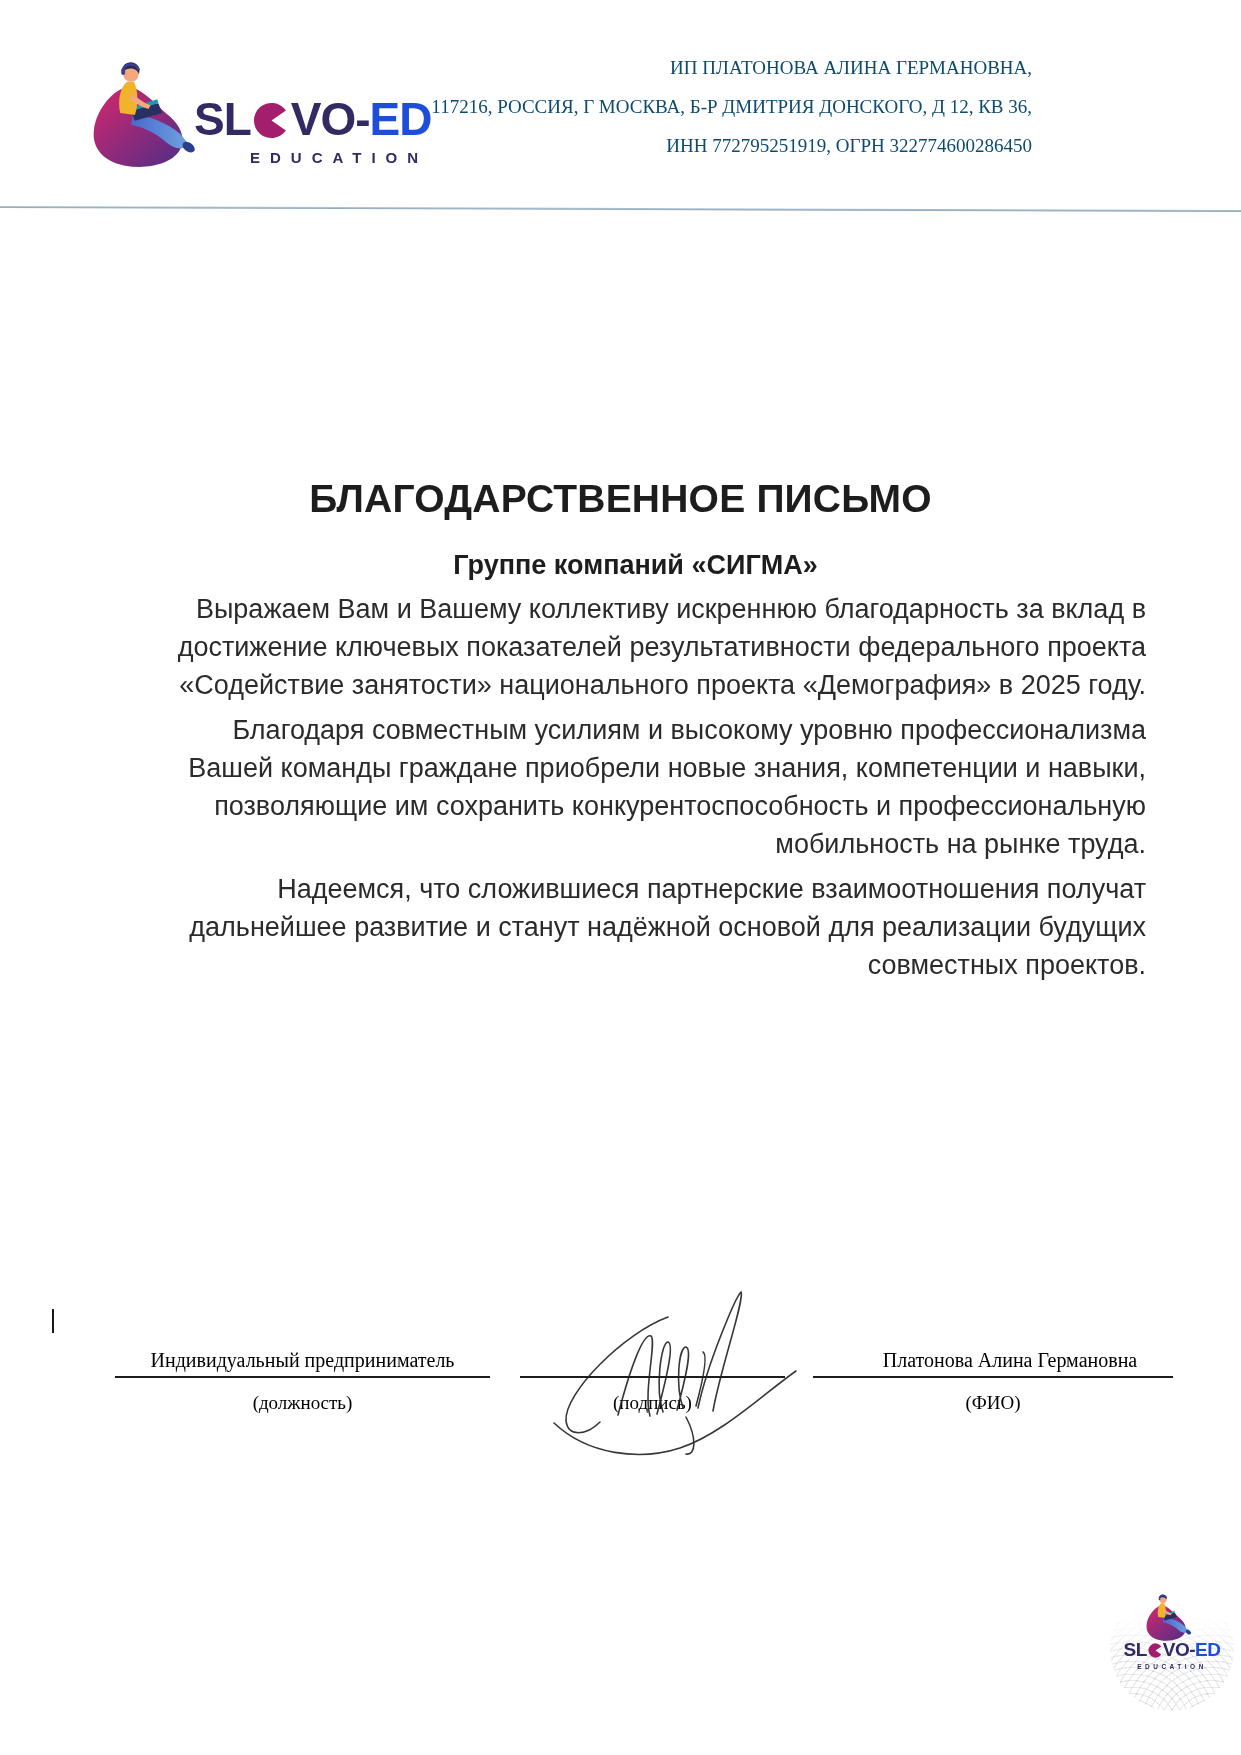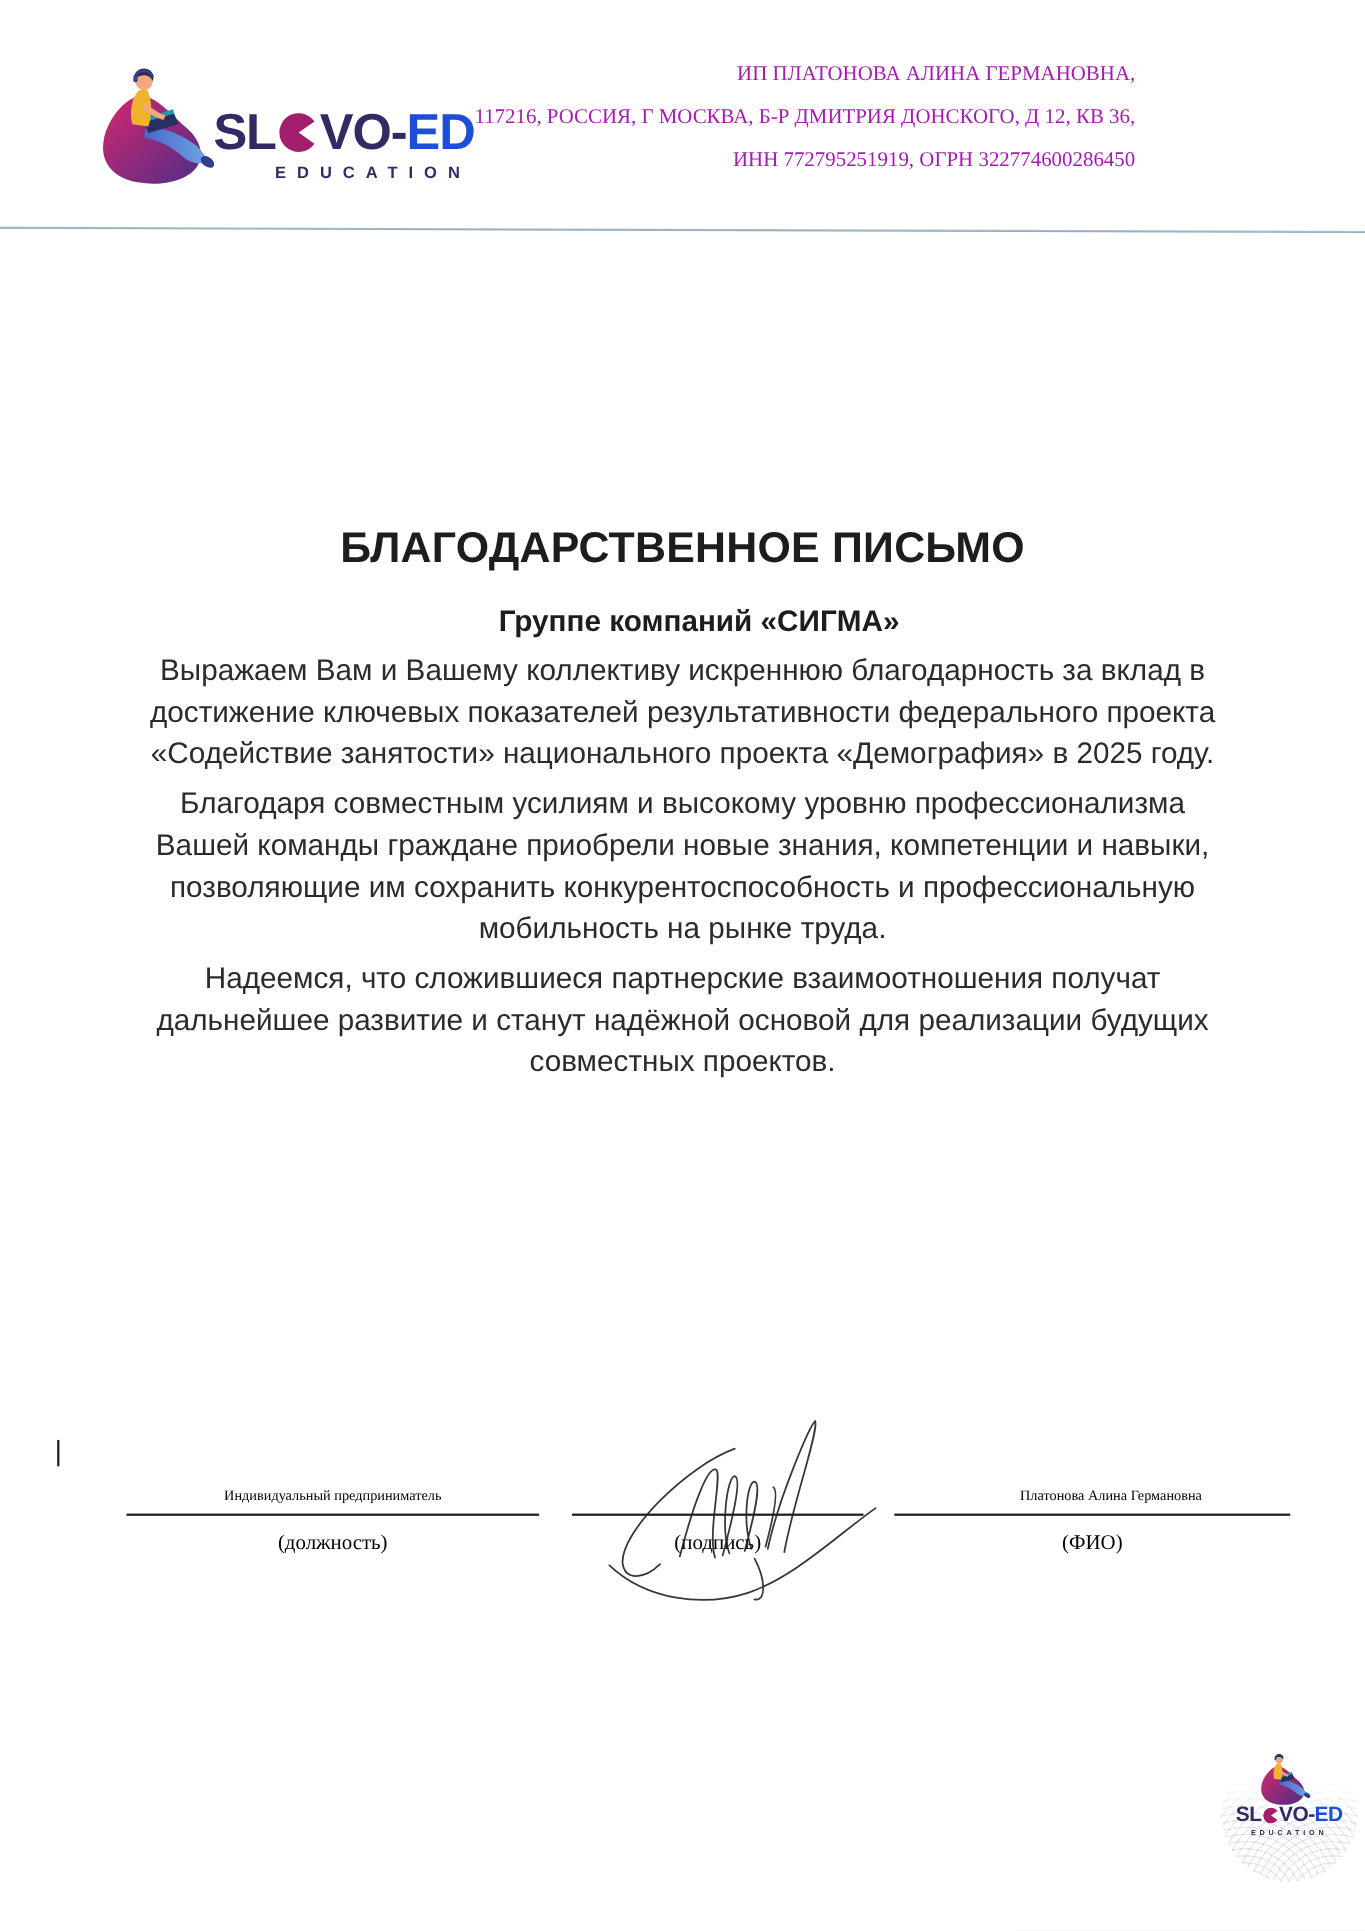--- a/index.html
+++ b/index.html
@@ -14,39 +14,39 @@
   .wordmark{position:absolute;left:106px;top:44px;white-space:nowrap;}
   .wm-row{display:flex;align-items:center;font-weight:800;font-size:46px;
           letter-spacing:-1px;line-height:1;color:#312a63;}
   .wm-row .pac{width:37px;height:37px;margin:2px 1px 0 2px;}
   .wm-ed{color:#1d4ed8;}
   .wm-edu{margin-top:7px;padding-left:56px;font-size:15px;font-weight:600;
           letter-spacing:10px;color:#312a63;}
   .company{
     position:absolute;right:209px;top:48px;text-align:right;
     font-family:"Liberation Serif",serif;font-size:19px;line-height:39px;
-    color:#a21caf;white-space:pre-line;
+    color:#0c4a6e;white-space:pre-line;
   }
   .rule{position:absolute;left:0;top:206px;width:1241px;height:2px;
         background:linear-gradient(180deg,#b6c9d6,#8aa4b8);
         transform:rotate(0.18deg);transform-origin:left center;}
   
   .title{position:absolute;left:0;top:477px;width:1241px;text-align:center;
          font-size:39px;font-weight:700;color:#1d1d1d;letter-spacing:.2px;margin:0;}
   .recipient{position:absolute;left:0;top:535px;width:1241px;text-align:center;
          font-size:27px;font-weight:700;color:#1d1d1d;margin:15px;}
   .body-text{position:absolute;left:95px;top:590px;width:1051px;}
   .body-text p{
-    margin:0 0 7px 0;text-align:center;white-space:pre-line;
+    margin:0 0 7px 0;text-align:right;white-space:pre-line;
     font-size:27px;line-height:38px;font-weight:400;color:#2b2b2b;
   }
   
   .cursor-mark{position:absolute;left:52px;top:1309px;width:2px;height:24px;background:#1a1a1a;}
   .sig-label{position:absolute;font-family:"Liberation Serif",serif;color:#000;
-             text-align:center;font-size:13px;line-height:24px;}
+             text-align:center;font-size:20px;line-height:24px;}
   .sig-cap{position:absolute;font-family:"Liberation Serif",serif;color:#000;
            text-align:center;font-size:19px;line-height:22px;}
   .sig-line{position:absolute;height:2px;background:#1c1c1c;top:1376px;}
   .line-role{left:115px;width:375px;}
   .line-sign{left:520px;width:265px;}
   .line-name{left:813px;width:360px;}
   .lbl-role{left:115px;width:375px;top:1348px;}
   .lbl-name{left:830px;width:360px;top:1348px;}
   .cap-role{left:115px;width:375px;top:1392px;}
   .cap-sign{left:520px;width:265px;top:1392px;}

